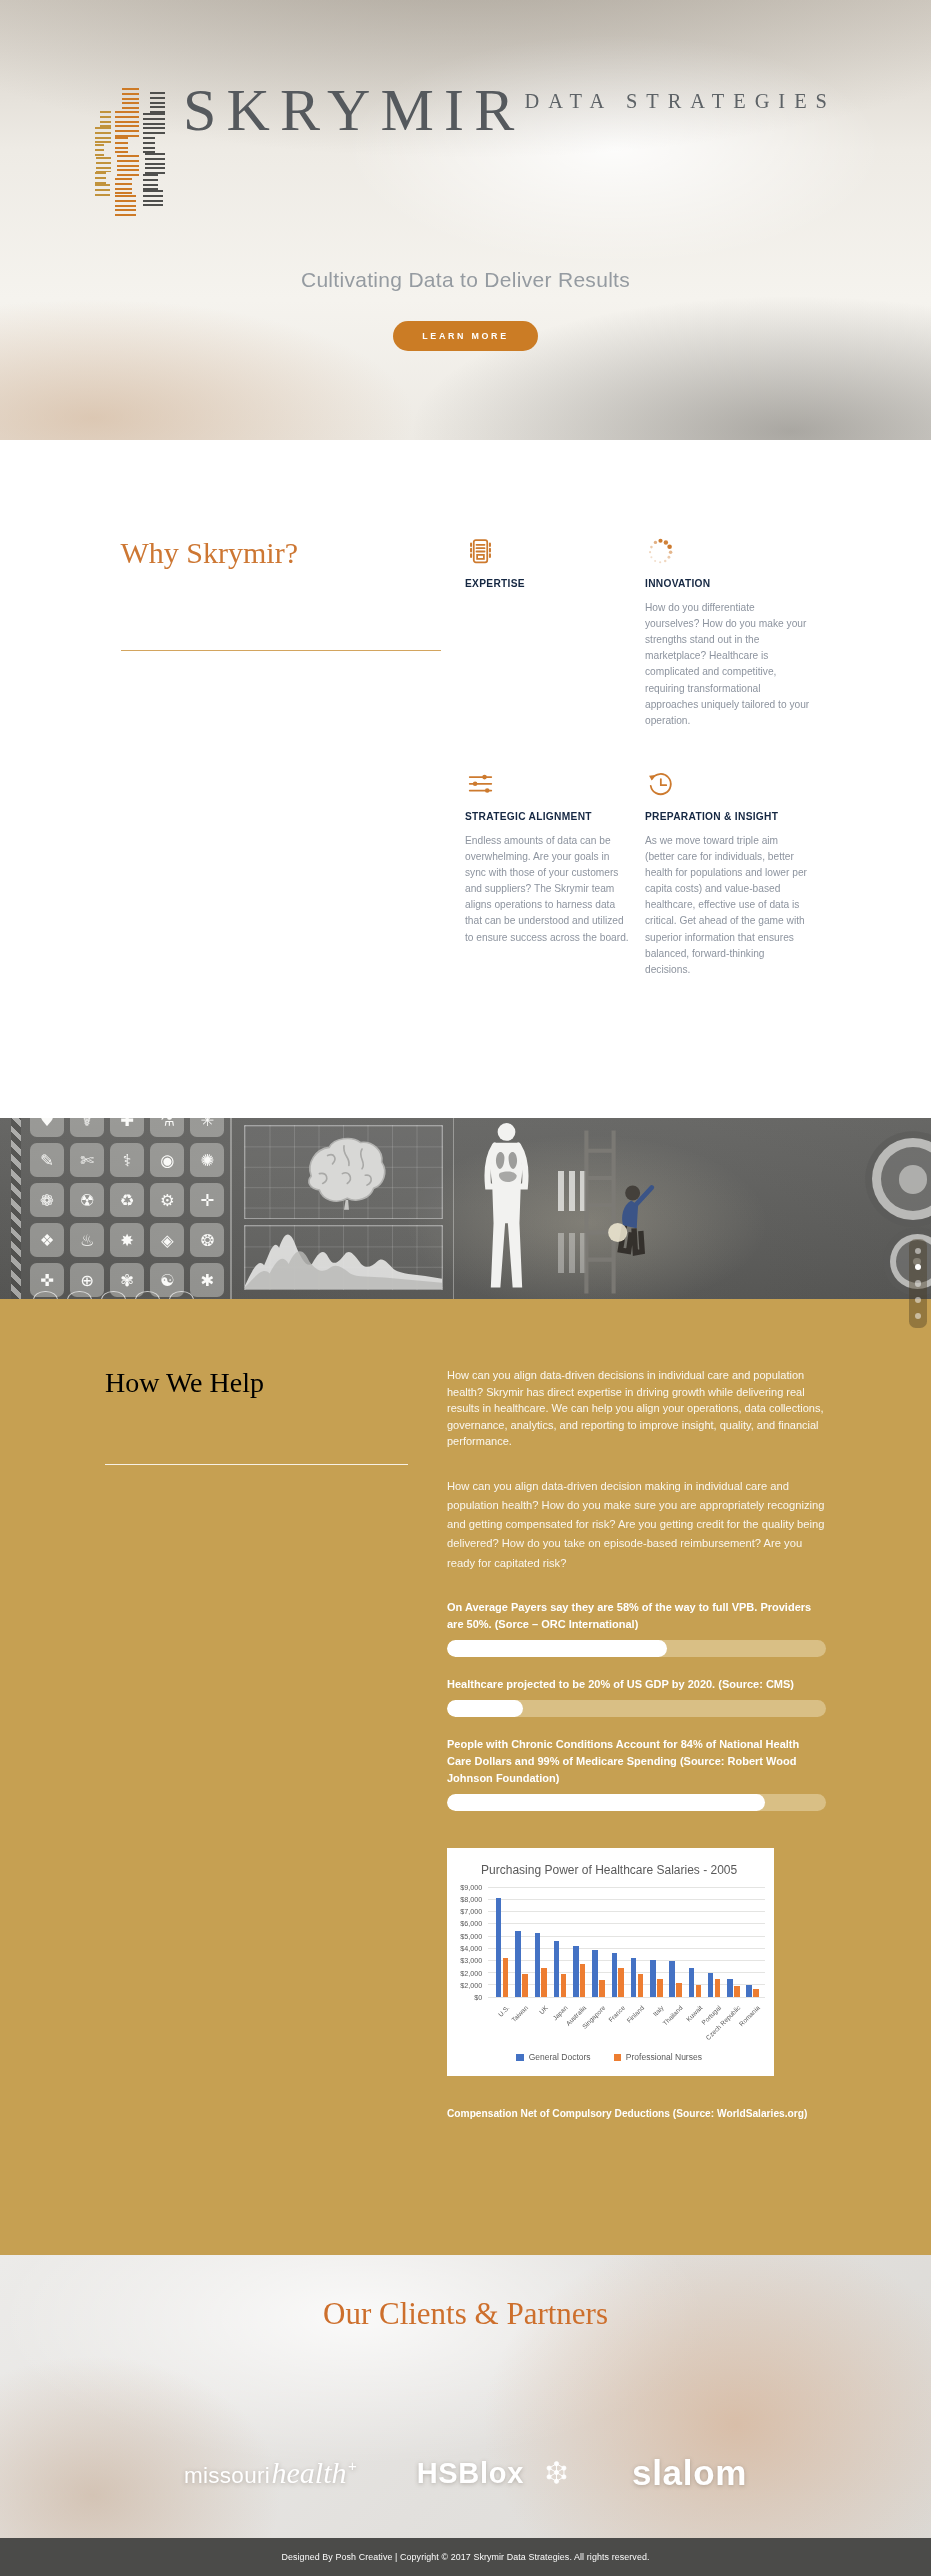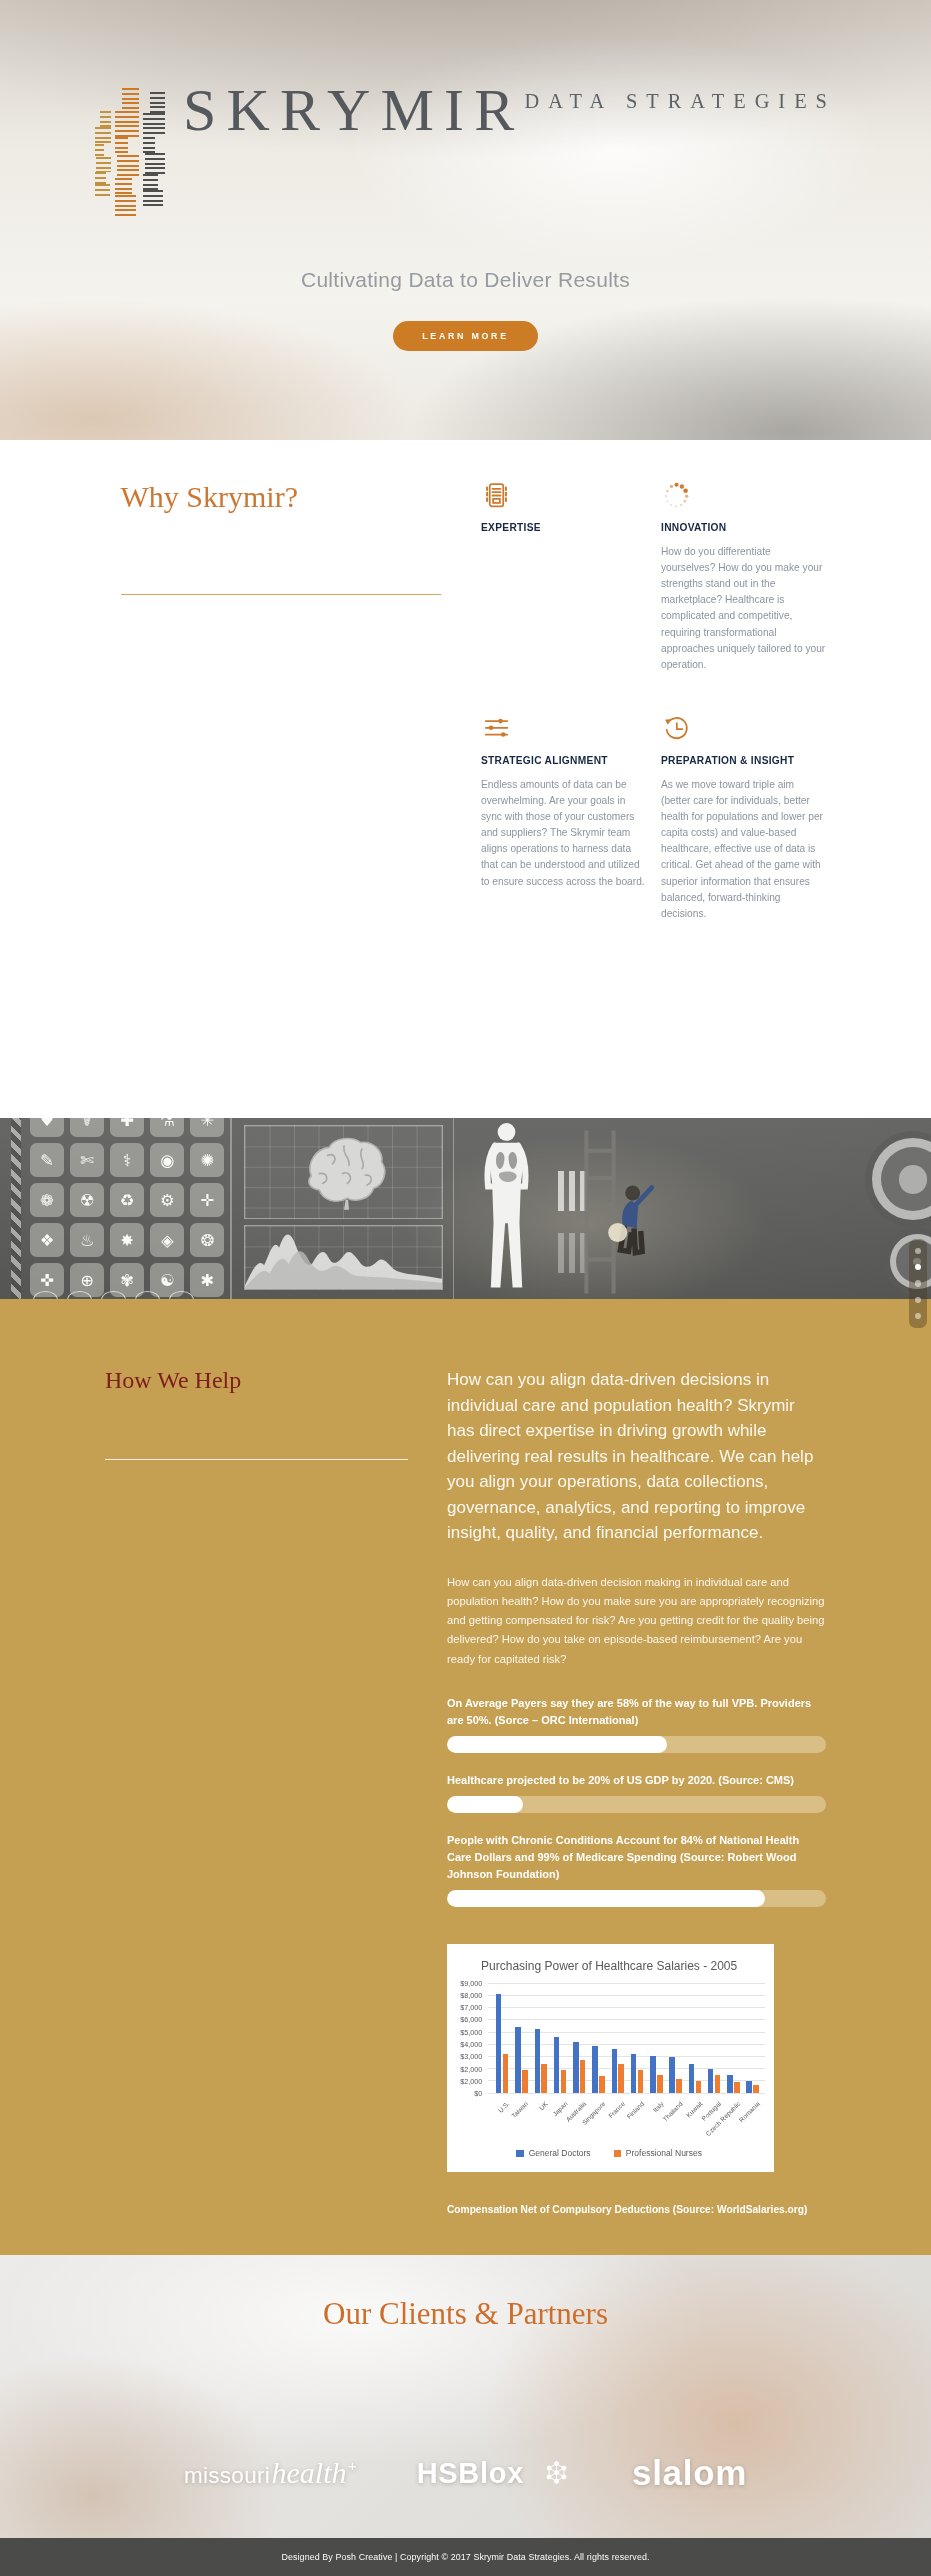--- a/index.html
+++ b/index.html
@@ -32,21 +32,21 @@
   .mark-col i:nth-child(6){width:88%;height:16%}
   .logo-text { display:flex; flex-direction:row; }
   .brand { font-family:"Liberation Serif","DejaVu Serif",serif; font-size:60px; line-height:1.0; letter-spacing:.17em; color:#55595d; font-weight:400; }
   .brand-sub { margin-top:9.5px; font-family:"Liberation Serif","DejaVu Serif",serif; font-size:20.4px; letter-spacing:.44em; color:#5d6266; }
   .tagline { margin-top:52px; font-size:21px; font-weight:400; color:#959ba1; letter-spacing:0.3px; }
   .cta { margin-top:29px; border:none; cursor:pointer; background:#cb7c25; color:#fff; font-family:"Liberation Sans",sans-serif;
     font-size:8.9px; font-weight:700; letter-spacing:2.7px; padding:10.2px 29px; border-radius:17.7px; }
 
   
   .why { height:678px; background:#fff; }
-  .why-inner { width:690px; margin:0 auto; padding-top:40px; display:flex;gap:16px; }
+  .why-inner { width:690px; margin:0 auto; padding-top:96px; display:flex; }
   .why-left { width:320px; }
   .why-heading { font-family:"Liberation Serif","DejaVu Serif",serif; font-size:30px; color:#cd7733; font-weight:400; }
   .why-divider { margin-top:80px; width:320px; height:0.7px; background:#d3a55f; }
   .features { margin-left:24.5px; width:345px; display:grid; grid-template-columns:165px 165px; column-gap:15px; row-gap:40px; }
   .feature .f-icon { height:31px; margin-bottom:11px; }
   .feature h3 { font-size:10.2px; font-weight:700; letter-spacing:0.3px; color:#152742; margin-bottom:11px; }
   .feature p { font-size:10.2px; line-height:1.58; color:#8d949f; }
 
   
   .banner { position:relative; height:181px; overflow:hidden;
@@ -81,24 +81,24 @@
   
   .dots { position:absolute; top:1239px; right:4.1px; z-index:5; background:rgba(70,58,32,.40); border-radius:6.8px;
     padding:8.9px 6.1px; display:flex; flex-direction:column; gap:10.2px; }
   .dot { width:6.1px; height:6.1px; border-radius:50%; background:rgba(255,255,255,.5); cursor:pointer; }
   .dot.active { background:#ffffff; }
 
   
   .how { height:956px; background:#c6a052; }
   .how-inner { width:721px; margin:0 auto; padding-top:68px; display:flex; }
   .how-left { width:300px; flex:none; }
-  .how-heading { font-family:"Liberation Serif","DejaVu Serif",serif; font-size:24px; color:#7f1d1d; font-weight:400; }
+  .how-heading { font-family:"Liberation Serif","DejaVu Serif",serif; font-size:28px; color:#000000; font-weight:400; }
   .how-divider { margin-top:65px; width:303px; height:0.7px; background:rgba(255,255,255,.85); }
   .how-right { margin-left:42px; width:379px; color:#fff; }
-  .how-lead { font-size:17px; line-height:1.5; color:#fbf8f1; }
+  .how-lead { font-size:11px; line-height:1.5; color:#fbf8f1; }
   .how-body { margin-top:27px; font-size:11.2px; line-height:1.72; color:#faf6ee; }
   .stats { margin-top:26px; }
   .stat { margin-bottom:18.4px; }
   .stat-label { font-size:11px; font-weight:700; line-height:1.55; color:#fff; margin-bottom:7.5px; }
   .stat-track { width:100%; height:17px; border-radius:8.9px; background:#d9bf85; overflow:hidden; }
   .stat-fill { height:100%; border-radius:8.9px; background:#ffffff; }
 
   
   .chart-card { margin-top:37px; width:327px; background:#fff; padding:15px 9.5px 13.6px 6.8px; }
   .chart-title { text-align:center; font-size:12px; color:#595959; margin-bottom:11px; }

